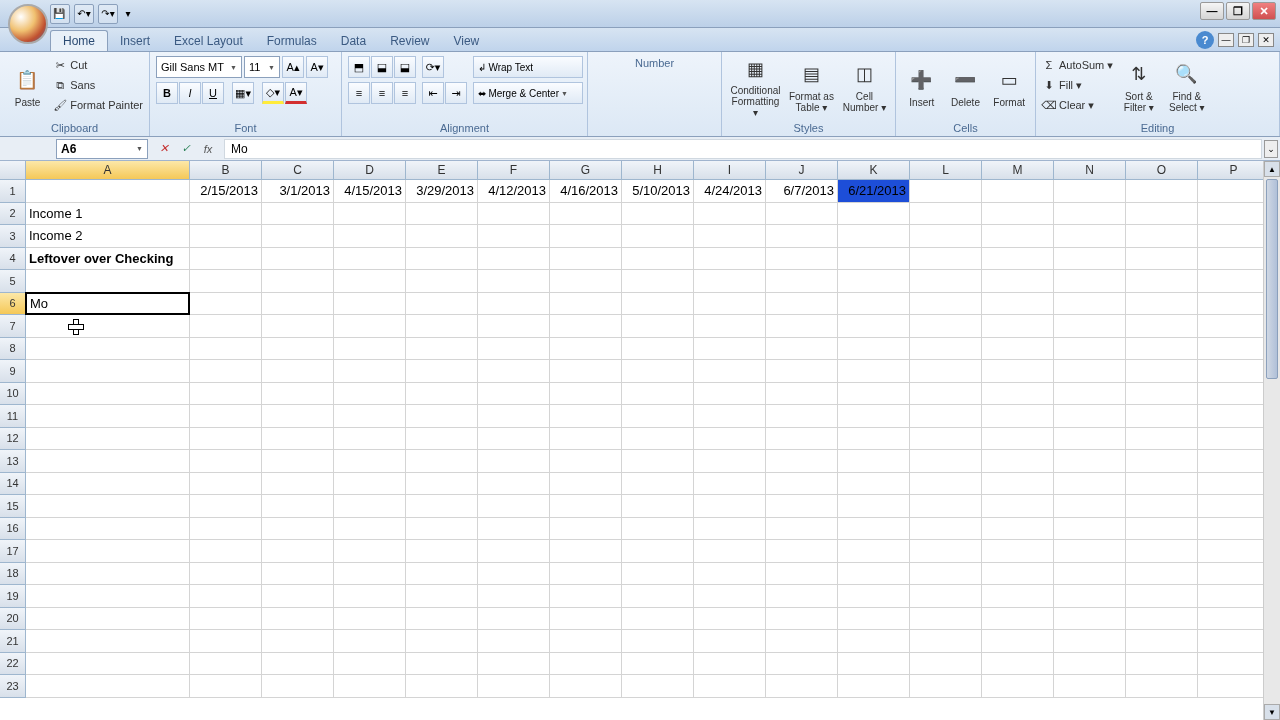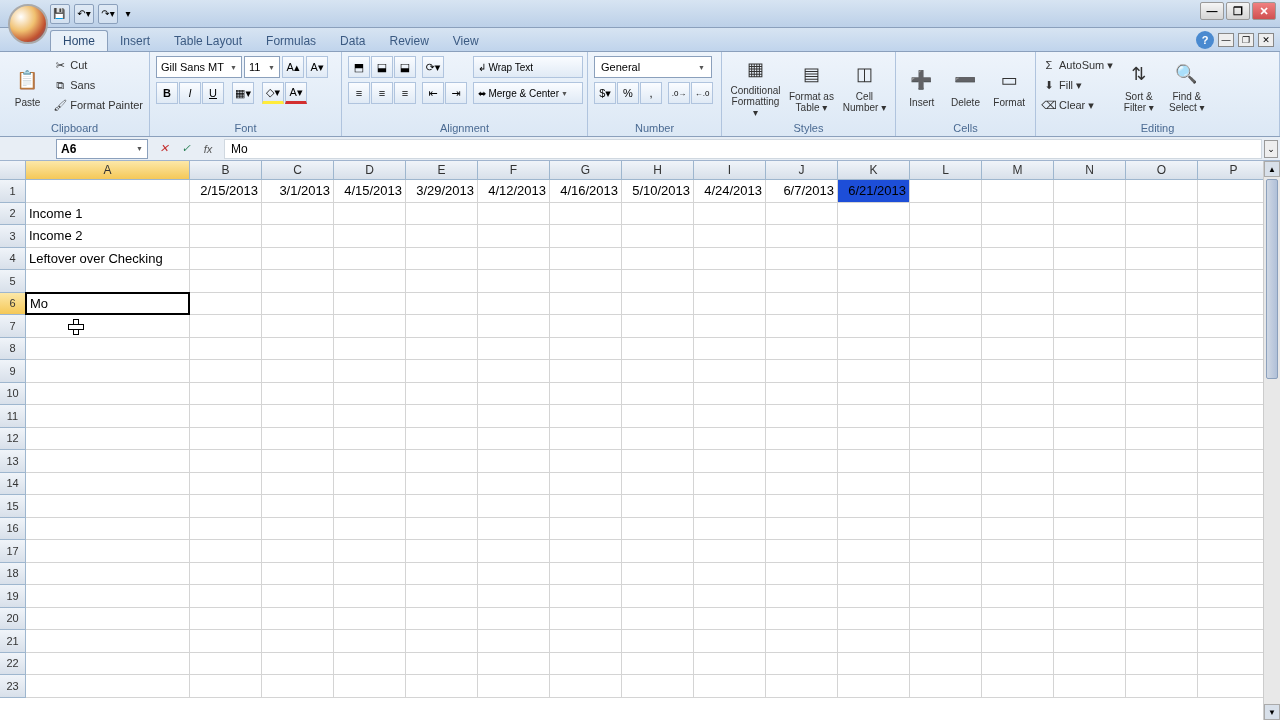--- a/index.html
+++ b/index.html
@@ -92,21 +92,21 @@
   <div class="win-controls">
     <div class="win-btn">—</div>
     <div class="win-btn">❐</div>
     <div class="win-btn close">✕</div>
   </div>
 </div>
 
 <div class="tabs-row">
   <div class="tab active">Home</div>
   <div class="tab">Insert</div>
-  <div class="tab">Table Layout</div>
+  <div class="tab">Excel Layout</div>
   <div class="tab">Formulas</div>
   <div class="tab">Data</div>
   <div class="tab">Review</div>
   <div class="tab">View</div>
   <div class="tab-right">
     <div class="help-btn">?</div>
     <div class="mini-btn">—</div>
     <div class="mini-btn">❐</div>
     <div class="mini-btn">✕</div>
   </div>
@@ -200,34 +200,20 @@
             <span>⬌</span>
             <span>Merge &amp; Center</span>
             <span class="dd-arrow">▼</span>
           </div>
       </div>
     </div>
     <div class="group-label">Alignment</div>
   </div>
 
   <div class="ribbon-group" style="width:134px;">
-    <div class="group-content" style="flex-direction:column;gap:4px;">
-      <div class="num-select">
-          <span>General</span>
-          <span class="dd-arrow">▼</span>
-        </div>
-      <div class="btn-row">
-        <div class="ribbon-btn">$▾</div>
-        <div class="ribbon-btn">%</div>
-        <div class="ribbon-btn">,</div>
-        <div style="width:4px;"></div>
-        <div class="ribbon-btn" style="font-size:8px;">.0→</div>
-        <div class="ribbon-btn" style="font-size:8px;">←.0</div>
-      </div>
-    </div>
     <div class="group-label">Number</div>
   </div>
 
   <div class="ribbon-group" style="width:174px;">
     <div class="group-content">
       <div class="big-btn" style="width:56px;">
           <div class="icon">▦</div>
           <span>Conditional Formatting ▾</span>
         </div>
       <div class="big-btn" style="width:50px;">
@@ -723,21 +709,21 @@
         <div class="cell right" style="left: 308px; top: 0px; width: 72px; z-index: 2; background: rgb(255, 255, 255);">4/15/2013</div>
         <div class="cell right" style="left: 380px; top: 0px; width: 72px; z-index: 2; background: rgb(255, 255, 255);">3/29/2013</div>
         <div class="cell right" style="left: 452px; top: 0px; width: 72px; z-index: 2; background: rgb(255, 255, 255);">4/12/2013</div>
         <div class="cell right" style="left: 524px; top: 0px; width: 72px; z-index: 2; background: rgb(255, 255, 255);">4/16/2013</div>
         <div class="cell right" style="left: 596px; top: 0px; width: 72px; z-index: 2; background: rgb(255, 255, 255);">5/10/2013</div>
         <div class="cell right" style="left: 668px; top: 0px; width: 72px; z-index: 2; background: rgb(255, 255, 255);">4/24/2013</div>
         <div class="cell right" style="left: 740px; top: 0px; width: 72px; z-index: 2; background: rgb(255, 255, 255);">6/7/2013</div>
         <div class="cell right" style="left: 812px; top: 0px; width: 72px; z-index: 2; background: #1d4ed8;">6/21/2013</div>
         <div class="cell" style="left: 0px; top: 22.5px; width: 164px; z-index: 2; background: rgb(255, 255, 255);">Income 1</div>
         <div class="cell" style="left: 0px; top: 45px; width: 164px; z-index: 2; background: rgb(255, 255, 255);">Income 2</div>
-        <div class="cell" style="left: 0px; top: 67.5px; width: 164px; z-index: 2; background: rgb(255, 255, 255);">Leftover over Checking</div>
+        <div class="cell" style="left: 0px; top: 67.5px; width: 164px; z-index: 2; background: rgb(255, 255, 255); font-weight: bold;">Leftover over Checking</div>
         <div class="active-cell" style="left: -1px; top: 111.5px; width: 165px; height: 23.5px;">Mo</div>
         <div class="cursor-cross" style="left: 42px; top: 139px;"></div>
       </div>
   </div>
   <div class="vscroll">
     <div class="arr up">▲</div>
     <div class="thumb"></div>
     <div class="arr down">▼</div>
   </div>
 </div>

